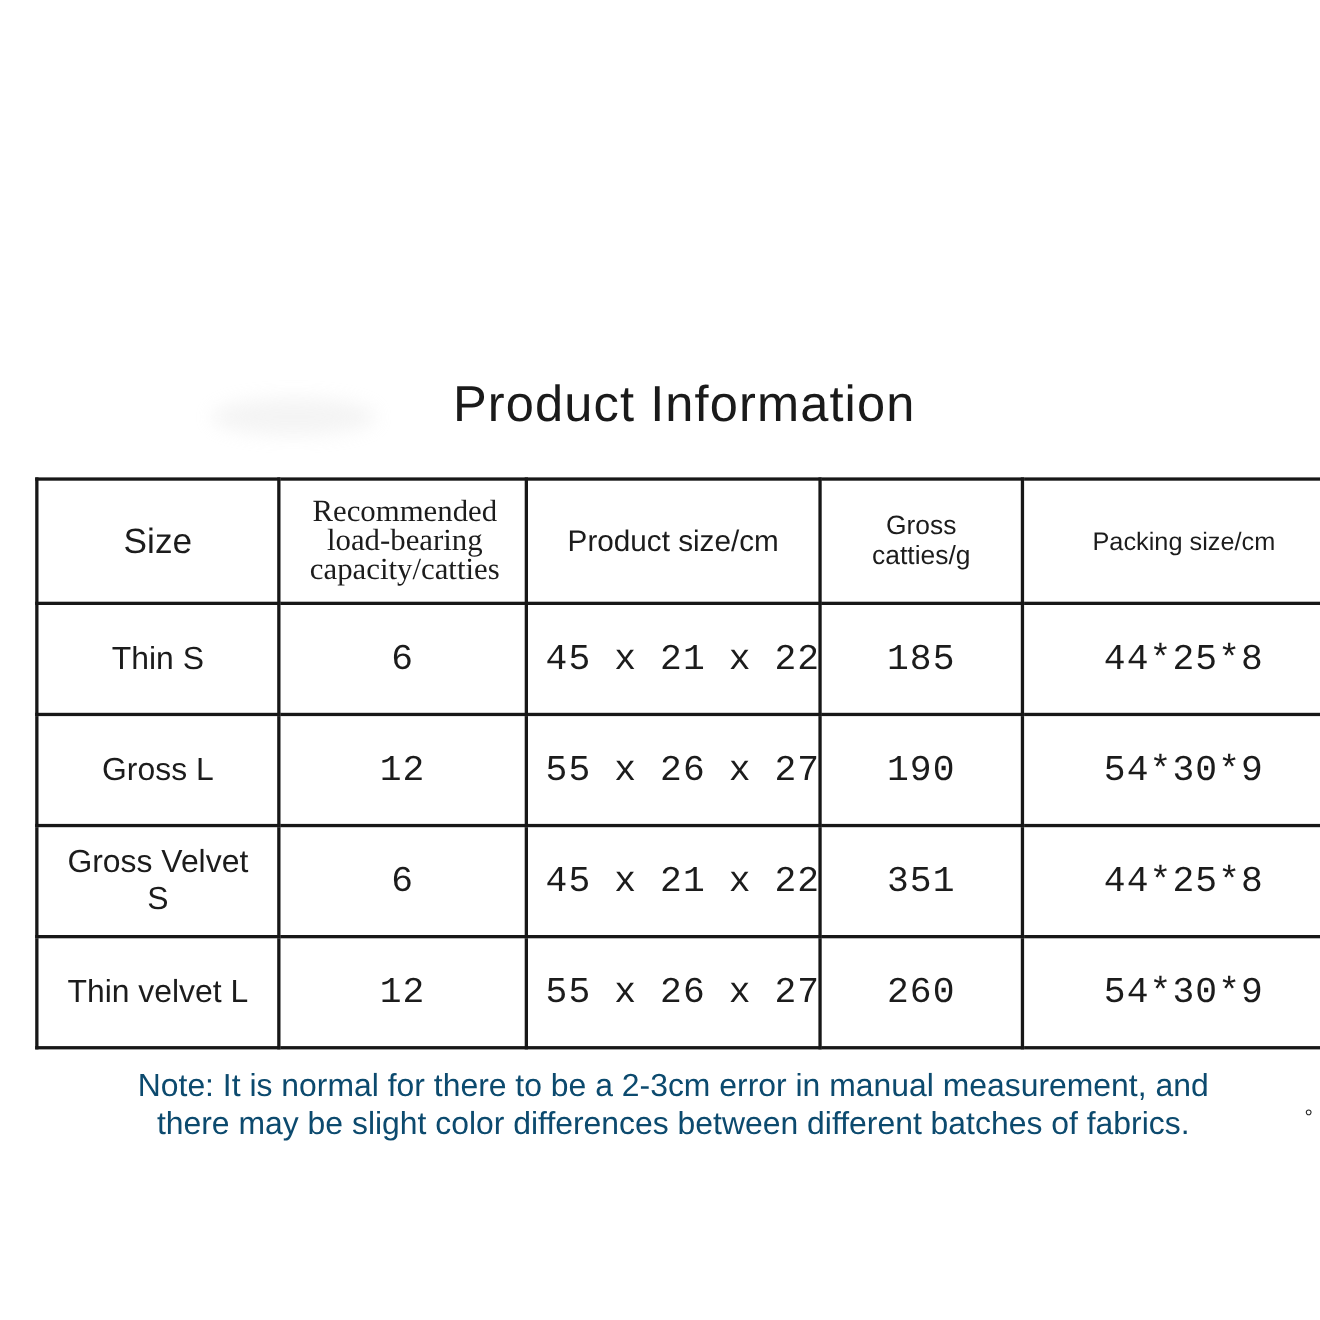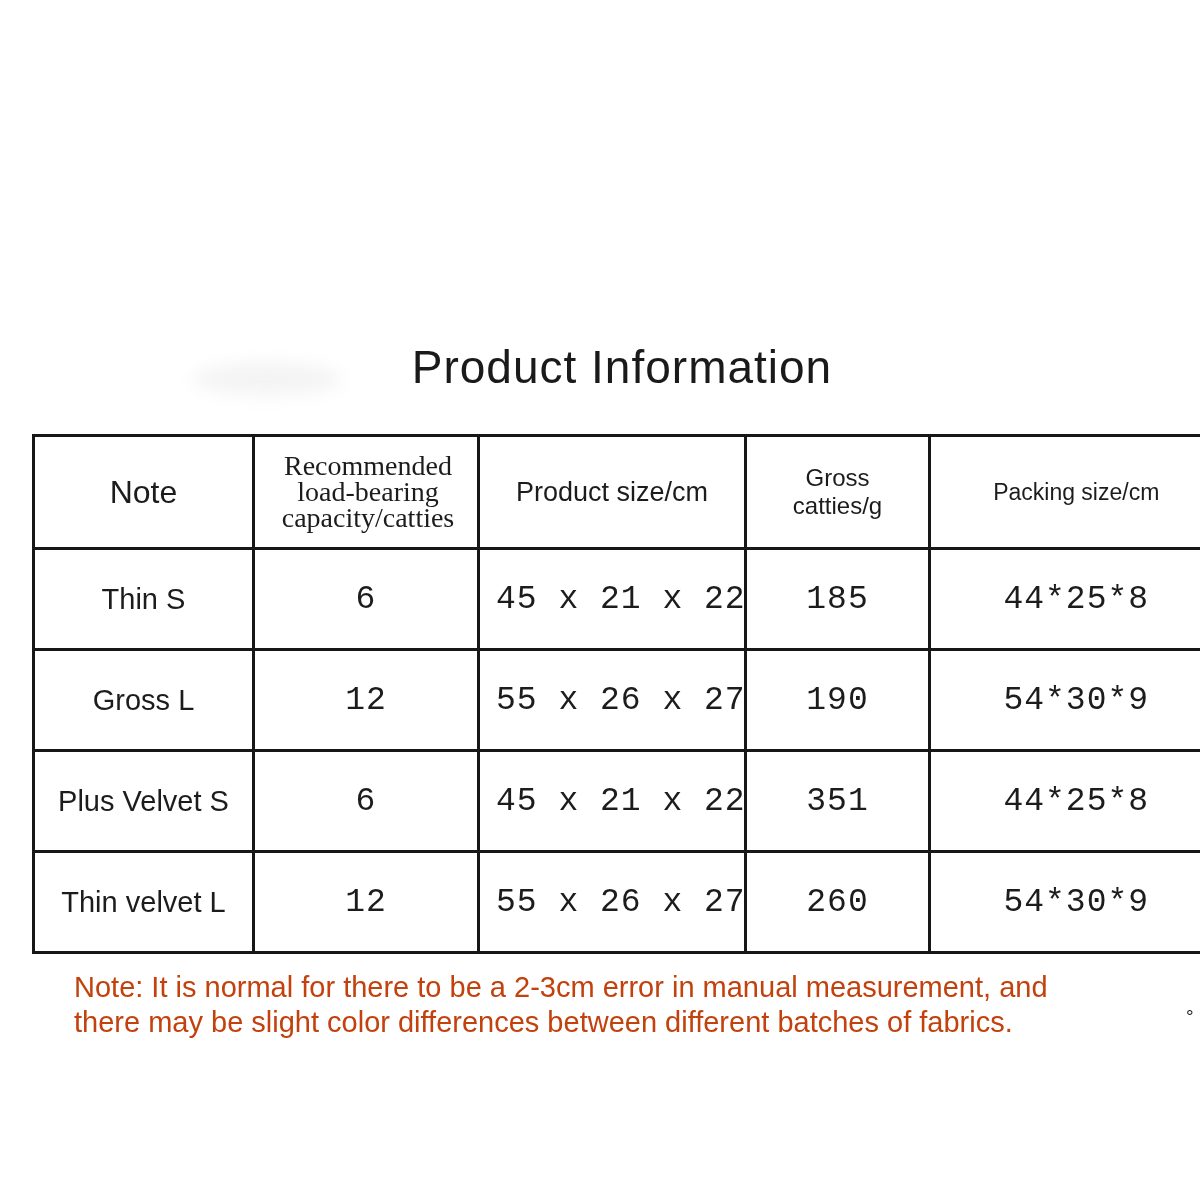--- a/index.html
+++ b/index.html
@@ -84,24 +84,24 @@
     font-family: "Liberation Mono", monospace;
     font-size: 33px;
     letter-spacing: 1px;
     white-space: nowrap;
   }
   .note {
     position: absolute;
     top: 922px;
     left: 10px;
     width: 1140px;
-    text-align: left;
+    text-align: center;
     font-size: 29px;
     line-height: 35px;
-    color: #c2410c;
+    color: #0c4a6e;
   }
   .note-mark {
     position: absolute;
     top: 958px;
     left: 1138px;
     font-size: 19px;
     color: #1c1c1c;
   }
 </style>
 </head>
@@ -116,21 +116,21 @@
   <table class="spec-table">
     <colgroup>
       <col class="c1">
         <col class="c2">
         <col class="c3">
         <col class="c4">
         <col class="c5">
     </colgroup>
     <tbody>
       <tr class="header-row">
-        <th class="h-size">Note</th>
+        <th class="h-size">Size</th>
         <th class="h-capacity">Recommended load-bearing capacity/catties</th>
         <th class="h-product">Product size/cm</th>
         <th class="h-gross">Gross catties/g</th>
         <th class="h-packing">Packing size/cm</th>
       </tr>
 
       <tr class="data-row">
         <td class="cell-size">Thin S</td>
         <td class="cell-num">6</td>
         <td class="cell-num">45 x 21 x 22</td>
@@ -140,21 +140,21 @@
 
       <tr class="data-row">
         <td class="cell-size">Gross L</td>
         <td class="cell-num">12</td>
         <td class="cell-num">55 x 26 x 27</td>
         <td class="cell-num">190</td>
         <td class="cell-num">54*30*9</td>
       </tr>
 
       <tr class="data-row">
-        <td class="cell-size">Plus Velvet S</td>
+        <td class="cell-size">Gross Velvet S</td>
         <td class="cell-num">6</td>
         <td class="cell-num">45 x 21 x 22</td>
         <td class="cell-num">351</td>
         <td class="cell-num">44*25*8</td>
       </tr>
 
       <tr class="data-row">
         <td class="cell-size">Thin velvet L</td>
         <td class="cell-num">12</td>
         <td class="cell-num">55 x 26 x 27</td>

